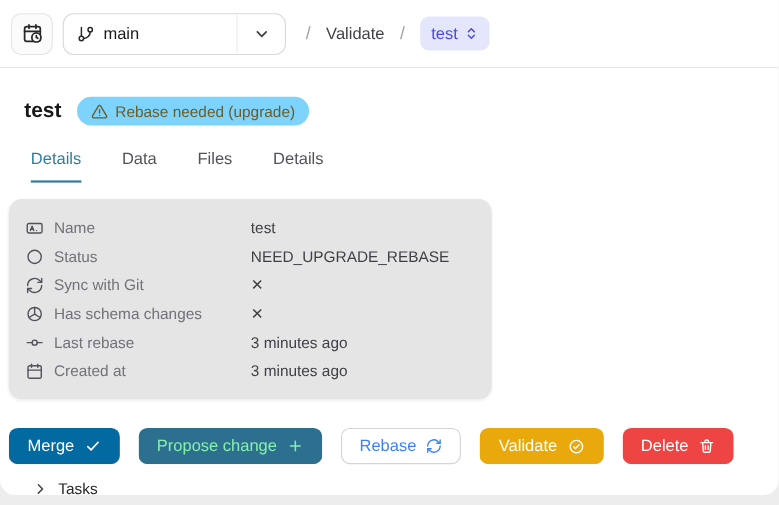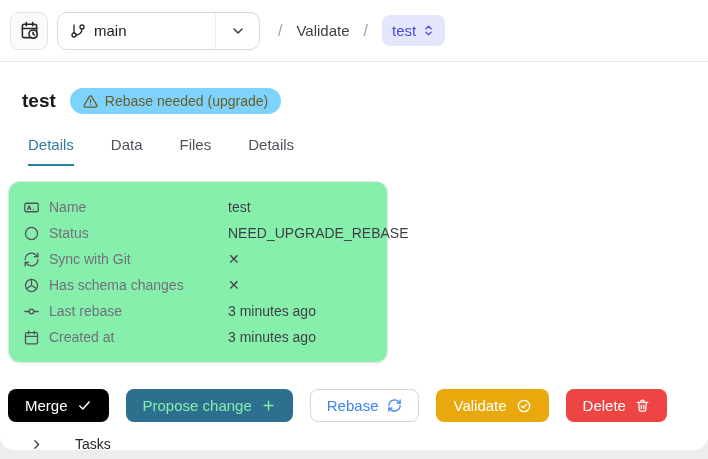--- a/index.html
+++ b/index.html
@@ -21,39 +21,39 @@
   .head-row { display:flex; align-items:center; gap:14px; padding:26px 0 0 22px; }
   .page-title { font-size:19px; font-weight:700; color:#18181b; }
   .warn-badge { display:inline-flex; align-items:center; gap:7px; background:#7dd3fc; color:#6b5d28; font-size:14px; border-radius:14px; padding:5px 13px; }
 
   
   .tabs { display:flex; gap:37px; margin:22px 0 0 28px; font-size:15px;text-align:right; }
   .tab { color:#52525b; padding-bottom:11px; cursor:pointer; border-bottom:2px solid transparent; }
   .tab.active { color:#2e7d9c; border-bottom-color:#2e7d9c; }
 
   
-  .card { margin:15px 0 0 8px; width:380px; border:1px solid #e5e5e8; border-radius:12px; background:#86efac; box-shadow:0 1px 3px rgba(0,0,0,.06); padding:12px 14px; }
+  .card { margin:15px 0 0 8px; width:439px; border:1px solid #e5e5e8; border-radius:12px; background:#e5e5e5; box-shadow:0 1px 3px rgba(0,0,0,.06); padding:12px 14px; }
   .drow { display:flex; align-items:center; height:26px; font-size:14px; }
   .drow .dicon { width:17px; height:17px; color:#52525b; flex:0 0 17px; display:flex; align-items:center; }
   .drow .dlabel { color:#71717a; margin-left:9px; }
   .drow .dvalue { position:absolute; left:205px; color:#3f3f46; }
   .drow { position:relative; }
 
   
   .actions { display:flex; gap:17px; margin:26px 0 0 8px; }
   .btn { height:33px; border-radius:8px; display:inline-flex; align-items:center; gap:9px; padding:0 16px; font-size:15px; border:1px solid transparent; cursor:pointer; font-family:inherit; }
   .btn svg { flex:0 0 auto; }
-  .btn-merge   { background:#000000; color:#fff; }
+  .btn-merge   { background:#0369a1; color:#fff; }
   .btn-propose { background:#2d6f8e; color:#86efac; }
   .btn-rebase  { background:#fff; color:#3b82f6; border-color:#d4d4d8; }
   .btn-validate{ background:#e9a90c; color:#fff; }
   .btn-delete  { background:#ef4444; color:#fff; }
 
   
-  .tasks { display:flex; align-items:center; gap:32px; margin:14px 0 0 30px; font-size:14px; color:#27272a; cursor:pointer; }
+  .tasks { display:flex; align-items:center; gap:10px; margin:14px 0 0 30px; font-size:14px; color:#27272a; cursor:pointer; }
   .tasks .chev { color:#3f3f46; display:flex; }
 </style>
 </head>
 <body>
 
 <div class="panel">
 
   <div class="topbar">
     <button class="icon-btn">
       <span style="display:flex">

